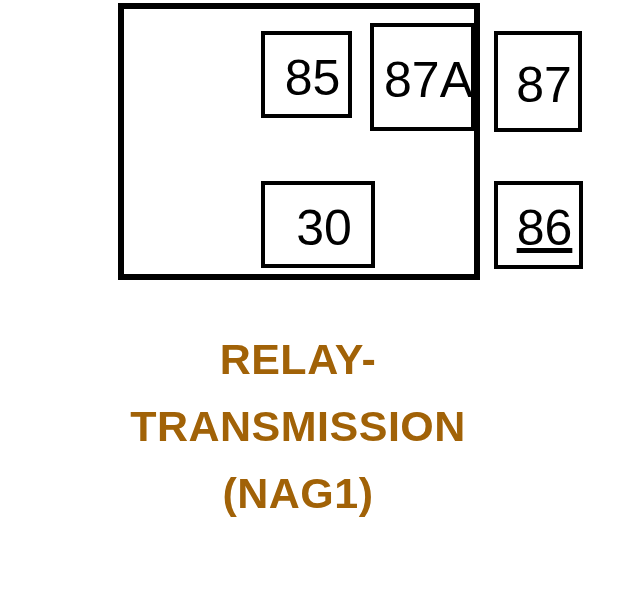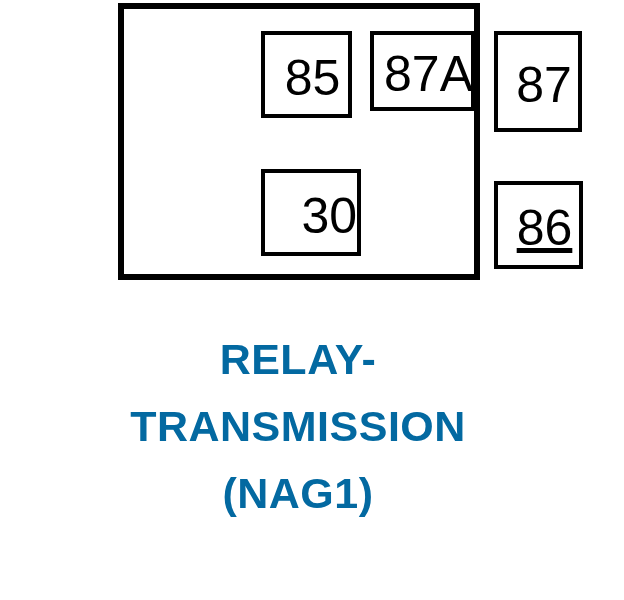--- a/index.html
+++ b/index.html
@@ -41,35 +41,35 @@
     font-size: 50px;
     font-weight: 400;
     line-height: 1;
     color: #000000;
     padding-left: 12px;
   }
   .pin .pin-label {
     transform: translateY(3px);
   }
   .pin-85  { left: 137px; top: 22px;  width: 91px;  height: 87px; }
-  .pin-87a { left: 246px; top: 22px;  width: 105px; height: 80px; }
+  .pin-87a { left: 246px; top: 14px;  width: 105px; height: 108px; }
   .pin-87  { left: 370px; top: 22px;  width: 88px;  height: 101px; }
-  .pin-30  { left: 137px; top: 160px; width: 100px;  height: 87px; justify-content: flex-end; }
+  .pin-30  { left: 137px; top: 172px; width: 114px;  height: 87px; }
   .pin-86  { left: 370px; top: 172px; width: 89px;  height: 88px; text-decoration: underline; }
   .caption {
     position: absolute;
     left: 58px;
     top: 326px;
     width: 480px;
     text-align: center;
     font-size: 43px;
     font-weight: 700;
     line-height: 67px;
     letter-spacing: 0.5px;
-    color: #0369a1;
+    color: #a16207;
     white-space: nowrap;
   }
 </style>
 </head>
 <body>
 
 <div class="stage">
 
   <div class="relay-box">
     <div class="pin pin-85">

